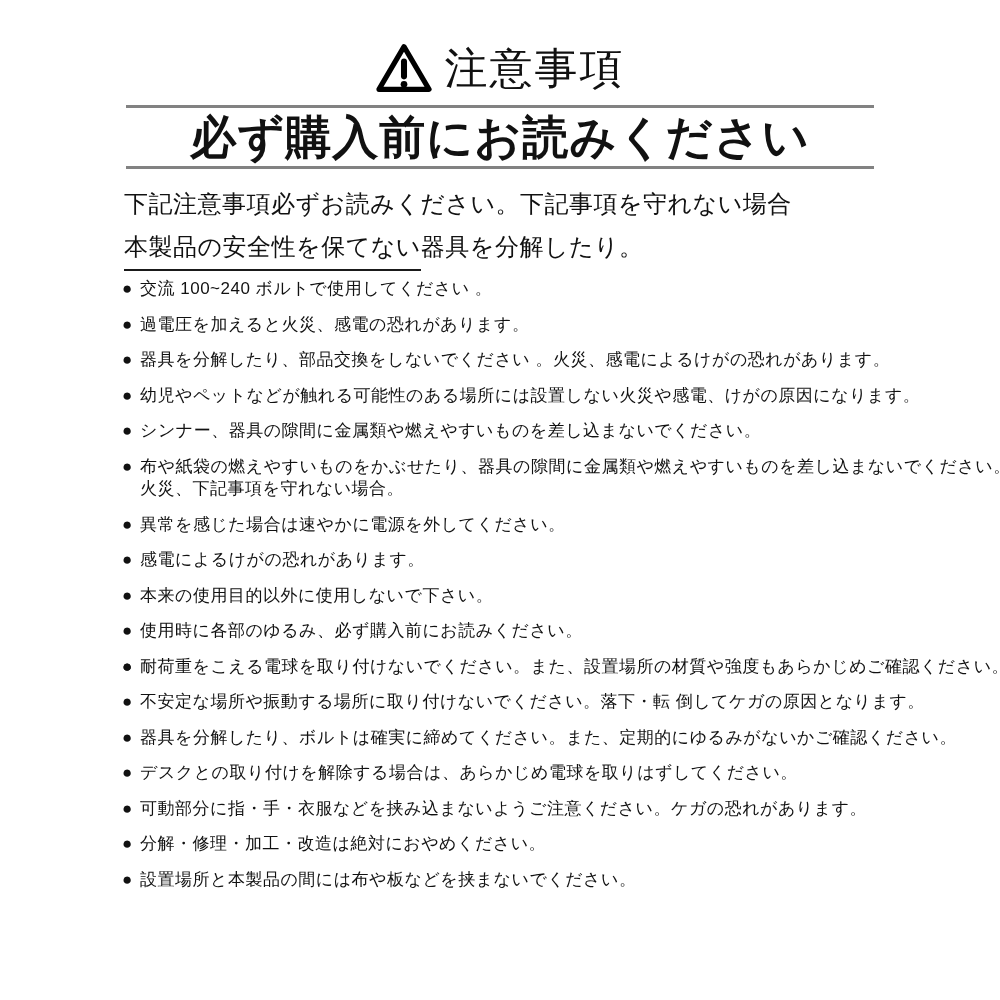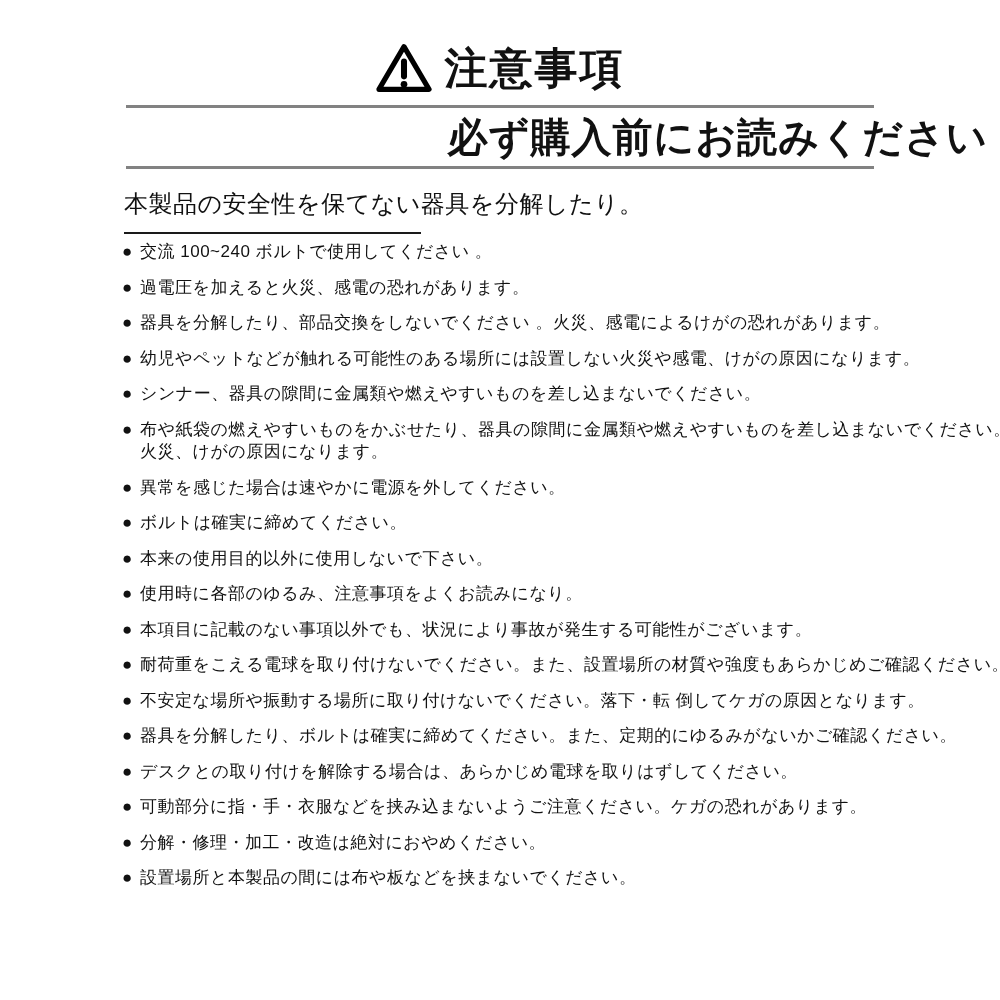--- a/index.html
+++ b/index.html
@@ -13,51 +13,51 @@
   }
   .title-row{
     display:flex;justify-content:center;align-items:center;
     gap:13px;
     padding-top:40px;
     height:56px;
   }
   .title-row .warn-svg{display:block;flex:0 0 auto;}
   .title-text{
     font-size:43px;
-    font-weight:700;
+    font-weight:400;
     letter-spacing:2px;
     line-height:56px;
     white-space:nowrap;
   }
   .rule{
     width:748px;height:3px;
     background:#828282;
     margin:0 auto;
   }
   .rule.top{margin-top:9px;}
   .subtitle{
-    font-size:40px;
+    font-size:46px;
     font-weight:700;
-    text-align:right;
+    text-align:center;
     letter-spacing:1px;
     line-height:40px;
-    padding:9px 12px;
+    padding:9px 0;
     white-space:nowrap;
   }
   .intro{
     margin:13px 0 0 124px;
     font-size:24px;
     line-height:43px;
     letter-spacing:0.5px;
   }
   .intro-line{white-space:nowrap;}
   .ul-seg{
     display:inline-block;
     border-bottom:2px solid #1a1a1a;
-    padding-bottom:7px;
+    padding-bottom:1px;
   }
   ul.caution-list{
     list-style:none;
     margin:7px 0 0 122px;
     padding:0;
     font-size:17px;
     letter-spacing:0.5px;
   }
   ul.caution-list li{
     position:relative;
@@ -85,20 +85,21 @@
     <span class="title-text">注意事項</span>
   </div>
 
   <div class="rule top"></div>
 
   <div class="subtitle">必ず購入前にお読みください</div>
 
   <div class="rule"></div>
 
   <div class="intro">
+    <div class="intro-line">下記注意事項必ずお読みください。下記事項を守れない場合</div>
     <div class="intro-line"><span class="ul-seg">本製品の安全性を保てない</span><span>器具を分解したり。</span></div>
   </div>
 
   <ul class="caution-list">
     <li>
       <span class="bullet">●</span>
       <div class="line">交流 100~240 ボルトで使用してください 。</div>
     </li>
     <li>
       <span class="bullet">●</span>
@@ -112,41 +113,40 @@
       <span class="bullet">●</span>
       <div class="line">幼児やペットなどが触れる可能性のある場所には設置しない火災や感電、けがの原因になります。</div>
     </li>
     <li>
       <span class="bullet">●</span>
       <div class="line">シンナー、器具の隙間に金属類や燃えやすいものを差し込まないでください。</div>
     </li>
     <li>
       <span class="bullet">●</span>
       <div class="line">布や紙袋の燃えやすいものをかぶせたり、器具の隙間に金属類や燃えやすいものを差し込まないでください。</div>
-      <div class="line">火災、けがの原因になります。</div>
+      <div class="line">火災、下記事項を守れない場合。</div>
     </li>
     <li>
       <span class="bullet">●</span>
       <div class="line">異常を感じた場合は速やかに電源を外してください。</div>
     </li>
     <li>
       <span class="bullet">●</span>
-      <div class="line">ボルトは確実に締めてください。</div>
+      <div class="line">感電によるけがの恐れがあります。</div>
     </li>
     <li>
       <span class="bullet">●</span>
       <div class="line">本来の使用目的以外に使用しないで下さい。</div>
     </li>
     <li>
       <span class="bullet">●</span>
-      <div class="line">使用時に各部のゆるみ、注意事項をよくお読みになり。</div>
+      <div class="line">使用時に各部のゆるみ、必ず購入前にお読みください。</div>
     </li>
     <li>
       <span class="bullet">●</span>
-      <div class="line">本項目に記載のない事項以外でも、状況により事故が発生する可能性がございます。</div>
     </li>
     <li>
       <span class="bullet">●</span>
       <div class="line">耐荷重をこえる電球を取り付けないでください。また、設置場所の材質や強度もあらかじめご確認ください。</div>
     </li>
     <li>
       <span class="bullet">●</span>
       <div class="line">不安定な場所や振動する場所に取り付けないでください。落下・転 倒してケガの原因となります。</div>
     </li>
     <li>

